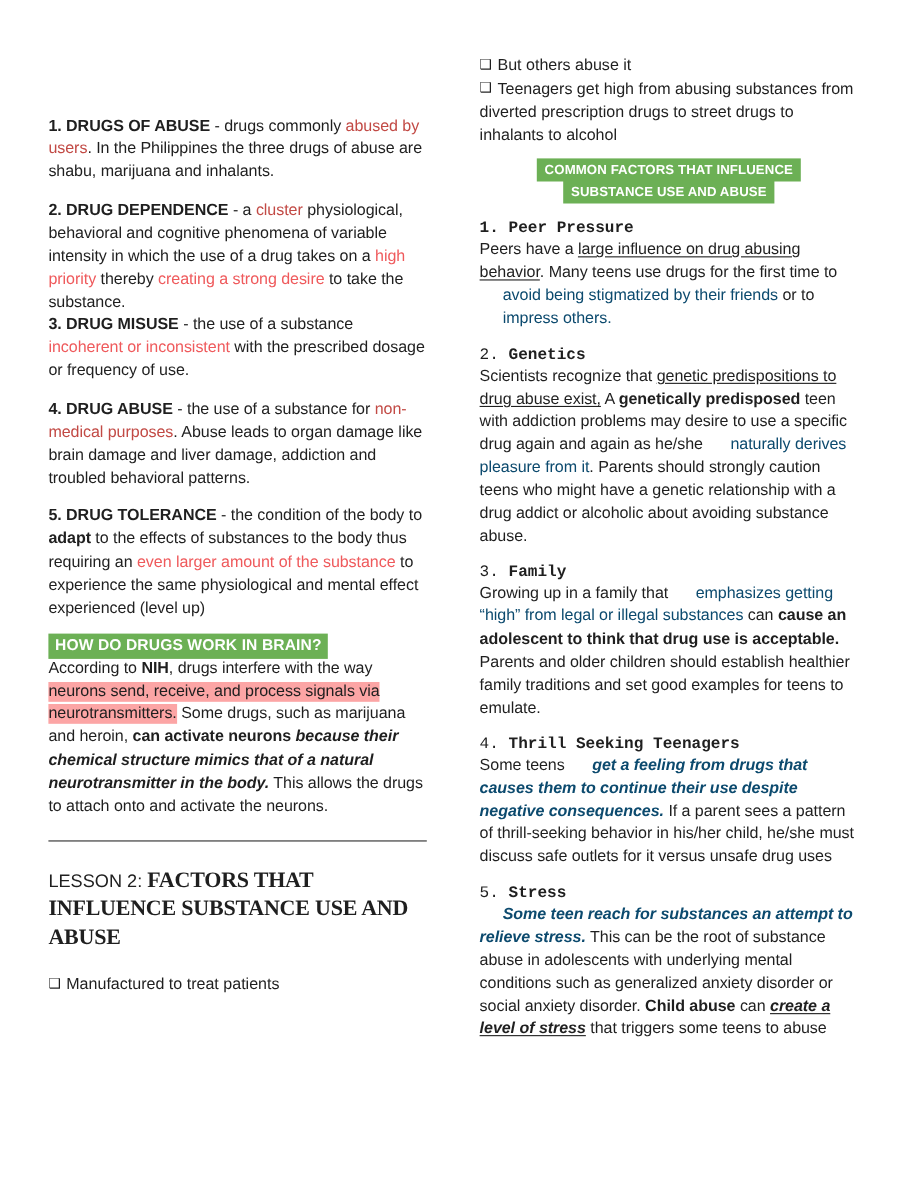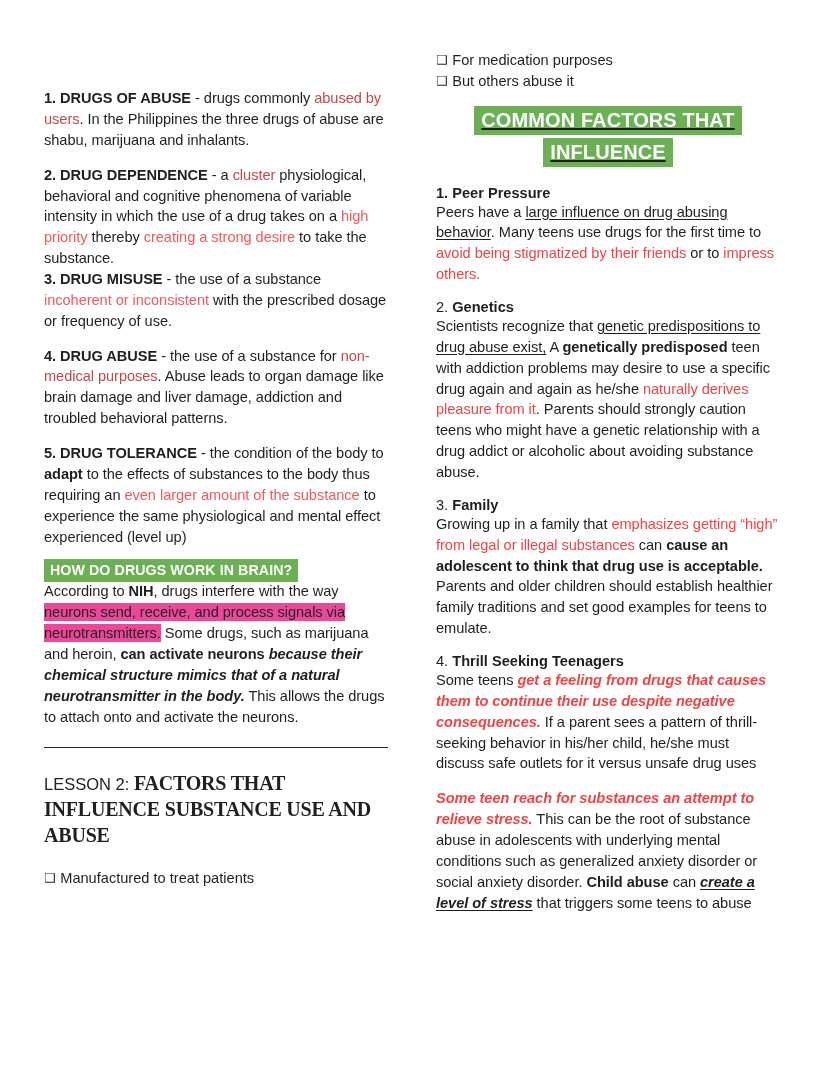--- a/index.html
+++ b/index.html
@@ -39,48 +39,47 @@
     font-size: 14.6px;
     line-height: 1.43;
     letter-spacing: -0.05px;
     color: #1f1f1f;
   }
   .tight { margin-bottom: 0; }
 
   b, strong, .b { font-weight: bold; }
   .red { color: #ef5a5c; }
   .red-dark { color: #c24a45; }
-  .red-deep { color: #ef4444; }
+  .red-deep { color: #0c4a6e; margin-left: 21px; }
   .bi { font-style: italic; font-weight: bold; }
   .u { text-decoration: underline; text-underline-offset: 2px; }
   .ubi { text-decoration: underline; font-style: italic; font-weight: bold; text-underline-offset: 2px; }
 
   .hl-green {
     background: #6cb055;
     color: #ffffff;
     font-weight: bold;
     padding: 3px 7px 4px 7px;
     letter-spacing: 0.1px;
     -webkit-box-decoration-break: clone;
     box-decoration-break: clone;
   }
   .banner-line {
     display: block;
     text-align: center;
-    font-size: 20px;
+    font-size: 12px;
     line-height: 1.62;
-    text-decoration: underline;
   }
   .banner {
     margin: 12px 0 16px 0;
     text-align: center;
   }
 
   .hl-light {
-    background: #ec4899;
+    background: #fca5a5;
     -webkit-box-decoration-break: clone;
     box-decoration-break: clone;
     padding: 1px 0;
   }
 
   .section-tag {
     margin: 14px 0 2px 0;
   }
   .section-tag .hl-green {
     font-size: 14.2px;
@@ -120,20 +119,21 @@
   }
 
   .sub-head {
     font-weight: bold;
     font-size: 14.6px;
     margin: 0 0 3px 0;
   }
   .num-head {
     font-size: 14.6px;
     margin: 4px 0 1px 0;
+    font-family: Liberation Mono, monospace;
   }
   .num-head .num { font-weight: normal; }
   .num-head .nm { font-weight: bold; }
   .num-head.allbold { font-weight: bold; }
 </style>
 </head>
 <body>
 
 <div class="page">
   <div class="columns">
@@ -178,28 +178,29 @@
 
       <div class="bullet-line">
         <span class="bullet">❑</span><span>Manufactured to treat patients</span>
       </div>
 
     </div>
 
     <div class="col">
 
       <div class="bullet-line">
-        <span class="bullet">❑</span><span>For medication purposes</span>
+        <span class="bullet">❑</span><span>But others abuse it</span>
       </div>
       <div class="bullet-line">
-        <span class="bullet">❑</span><span>But others abuse it</span>
+        <span class="bullet">❑</span><span>Teenagers get high from abusing substances from diverted prescription drugs to street drugs to inhalants to alcohol</span>
       </div>
 
       <div class="banner">
         <span class="banner-line"><span class="hl-green">COMMON FACTORS THAT INFLUENCE</span></span>
+        <span class="banner-line"><span class="hl-green">SUBSTANCE USE AND ABUSE</span></span>
       </div>
 
       <div class="num-head allbold">
         <span>1.</span><span> Peer Pressure</span>
       </div>
       <p class="blk">
         <span>Peers have a </span><span class="u">large influence on drug abusing behavior</span><span>. Many teens use drugs for the first time to </span><span class="red-deep">avoid being stigmatized by their friends</span><span> or to </span><span class="red-deep">impress others.</span>
       </p>
 
       <div class="num-head">
@@ -216,19 +217,22 @@
         <span>Growing up in a family that </span><span class="red-deep">emphasizes getting “high” from legal or illegal substances</span><span> can </span><b>cause an adolescent to think that drug use is acceptable.</b><span> Parents and older children should establish healthier family traditions and set good examples for teens to emulate.</span>
       </p>
 
       <div class="num-head">
         <span class="num">4.</span><span class="nm"> Thrill Seeking Teenagers</span>
       </div>
       <p class="blk">
         <span>Some teens </span><span class="red-deep bi">get a feeling from drugs that causes them to continue their use despite negative consequences.</span><span> If a parent sees a pattern of thrill-seeking behavior in his/her child, he/she must discuss safe outlets for it versus unsafe drug uses</span>
       </p>
 
+      <div class="num-head">
+        <span class="num">5.</span><span class="nm"> Stress</span>
+      </div>
       <p class="blk">
         <span class="red-deep bi">Some teen reach for substances an attempt to relieve stress.</span><span> This can be the root of substance abuse in adolescents with underlying mental conditions such as generalized anxiety disorder or social anxiety disorder. </span><b>Child abuse</b><span> can </span><span class="ubi">create a level of stress</span><span> that triggers some teens to abuse</span>
       </p>
 
     </div>
   </div>
 </div>
 
 </body></html>

